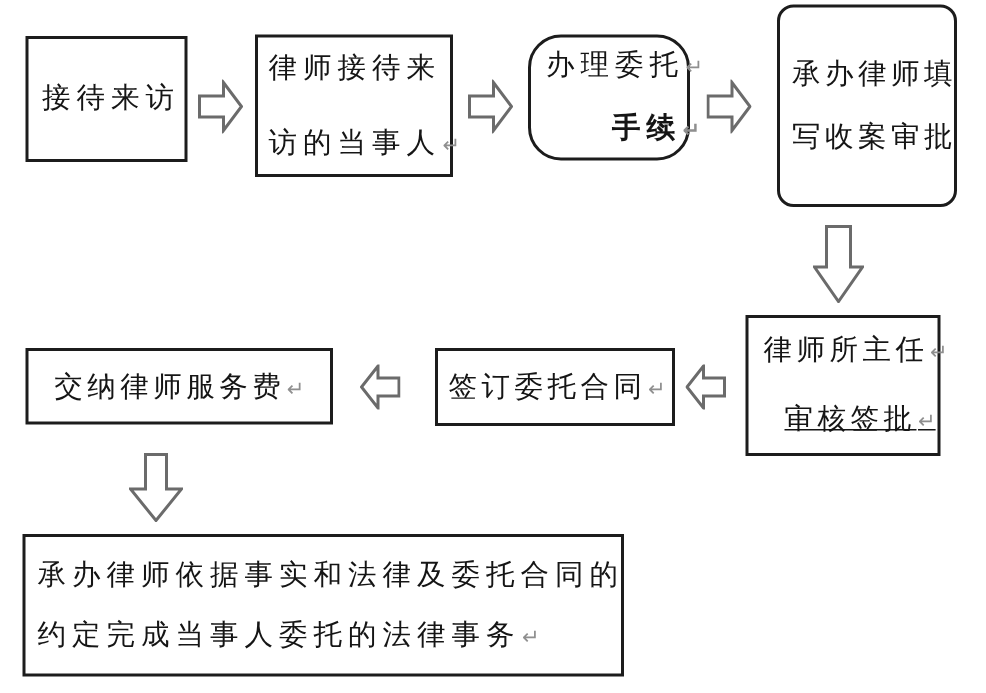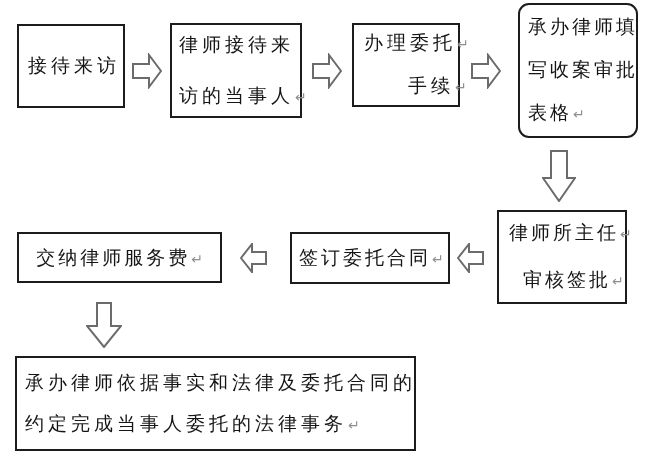--- a/index.html
+++ b/index.html
@@ -21,29 +21,29 @@
     font-size: 19px;
     letter-spacing: 4px;
     display: flex;
     flex-direction: column;
     justify-content: center;
   }
   .ln { white-space: nowrap; }
 
   .n1 { left: 17px;  top: 24px;  width: 108px; height: 84px;  padding-left: 9px;  line-height: 44px; gap: 20px; }
   .n2 { left: 170px; top: 23px;  width: 132px; height: 95px;  padding-left: 7px;  line-height: 50px; }
-  .n3 { left: 352px; top: 23px;  width: 108px; height: 84px;  padding-left: 10px; line-height: 42px; }
+  .n3 { left: 352px; top: 23px;  width: 108px; height: 84px;  padding-left: 10px; line-height: 42px; border-radius: 22px; }
   .n4 { left: 518px; top: 3px;   width: 120px; height: 135px; padding-left: 8px;  line-height: 42px; letter-spacing: 3px; border-radius: 11px; }
   .n5 { left: 497px; top: 210px; width: 130px; height: 94px;  padding-left: 10px; line-height: 45px; letter-spacing: 3px; }
   .n6 { left: 290px; top: 232px; width: 160px; height: 52px;  padding-left: 7px;  letter-spacing: 3px; }
   .n7 { left: 17px;  top: 232px; width: 205px; height: 51px;  text-align: center; letter-spacing: 3px; }
   .n8 { left: 15px;  top: 356px; width: 401px; height: 95px;  padding-left: 8px;  line-height: 40px; }
 
-  .ind44 { text-indent: 44px; }
-  .ind14 { text-indent: 14px; }
+  .ind44 { text-indent: 44px; font-weight: bold; }
+  .ind14 { text-indent: 14px; text-decoration: underline; }
 
   .mark {
     color: #8f8f8f;
     font-size: 14px;
     letter-spacing: 0;
     margin-left: 1px;
   }
 
   .arrow { position: absolute; display: block; }
   .arrow polygon {
@@ -87,21 +87,20 @@
     <div class="ln ind44"><span>手续</span><span class="mark">↵</span></div>
   </div>
 
   <svg class="arrow a3" width="30" height="36" viewBox="0 0 30 36">
     <polygon points="1,11 17,11 17,2 29,18 17,34 17,25 1,25"></polygon>
   </svg>
 
   <div class="node n4">
     <div class="ln"><span>承办律师填</span><span class="mark"></span></div>
     <div class="ln"><span>写收案审批</span><span class="mark"></span></div>
-    <div class="ln"><span>表格</span><span class="mark">↵</span></div>
   </div>
 
   <svg class="arrow a4" width="34" height="52" viewBox="0 0 34 52">
     <polygon points="9,1 25,1 25,28 33,28 17,51 1,28 9,28"></polygon>
   </svg>
 
   <div class="node n5">
     <div class="ln"><span>律师所主任</span><span class="mark">↵</span></div>
     <div class="ln ind14"><span>审核签批</span><span class="mark">↵</span></div>
   </div>

